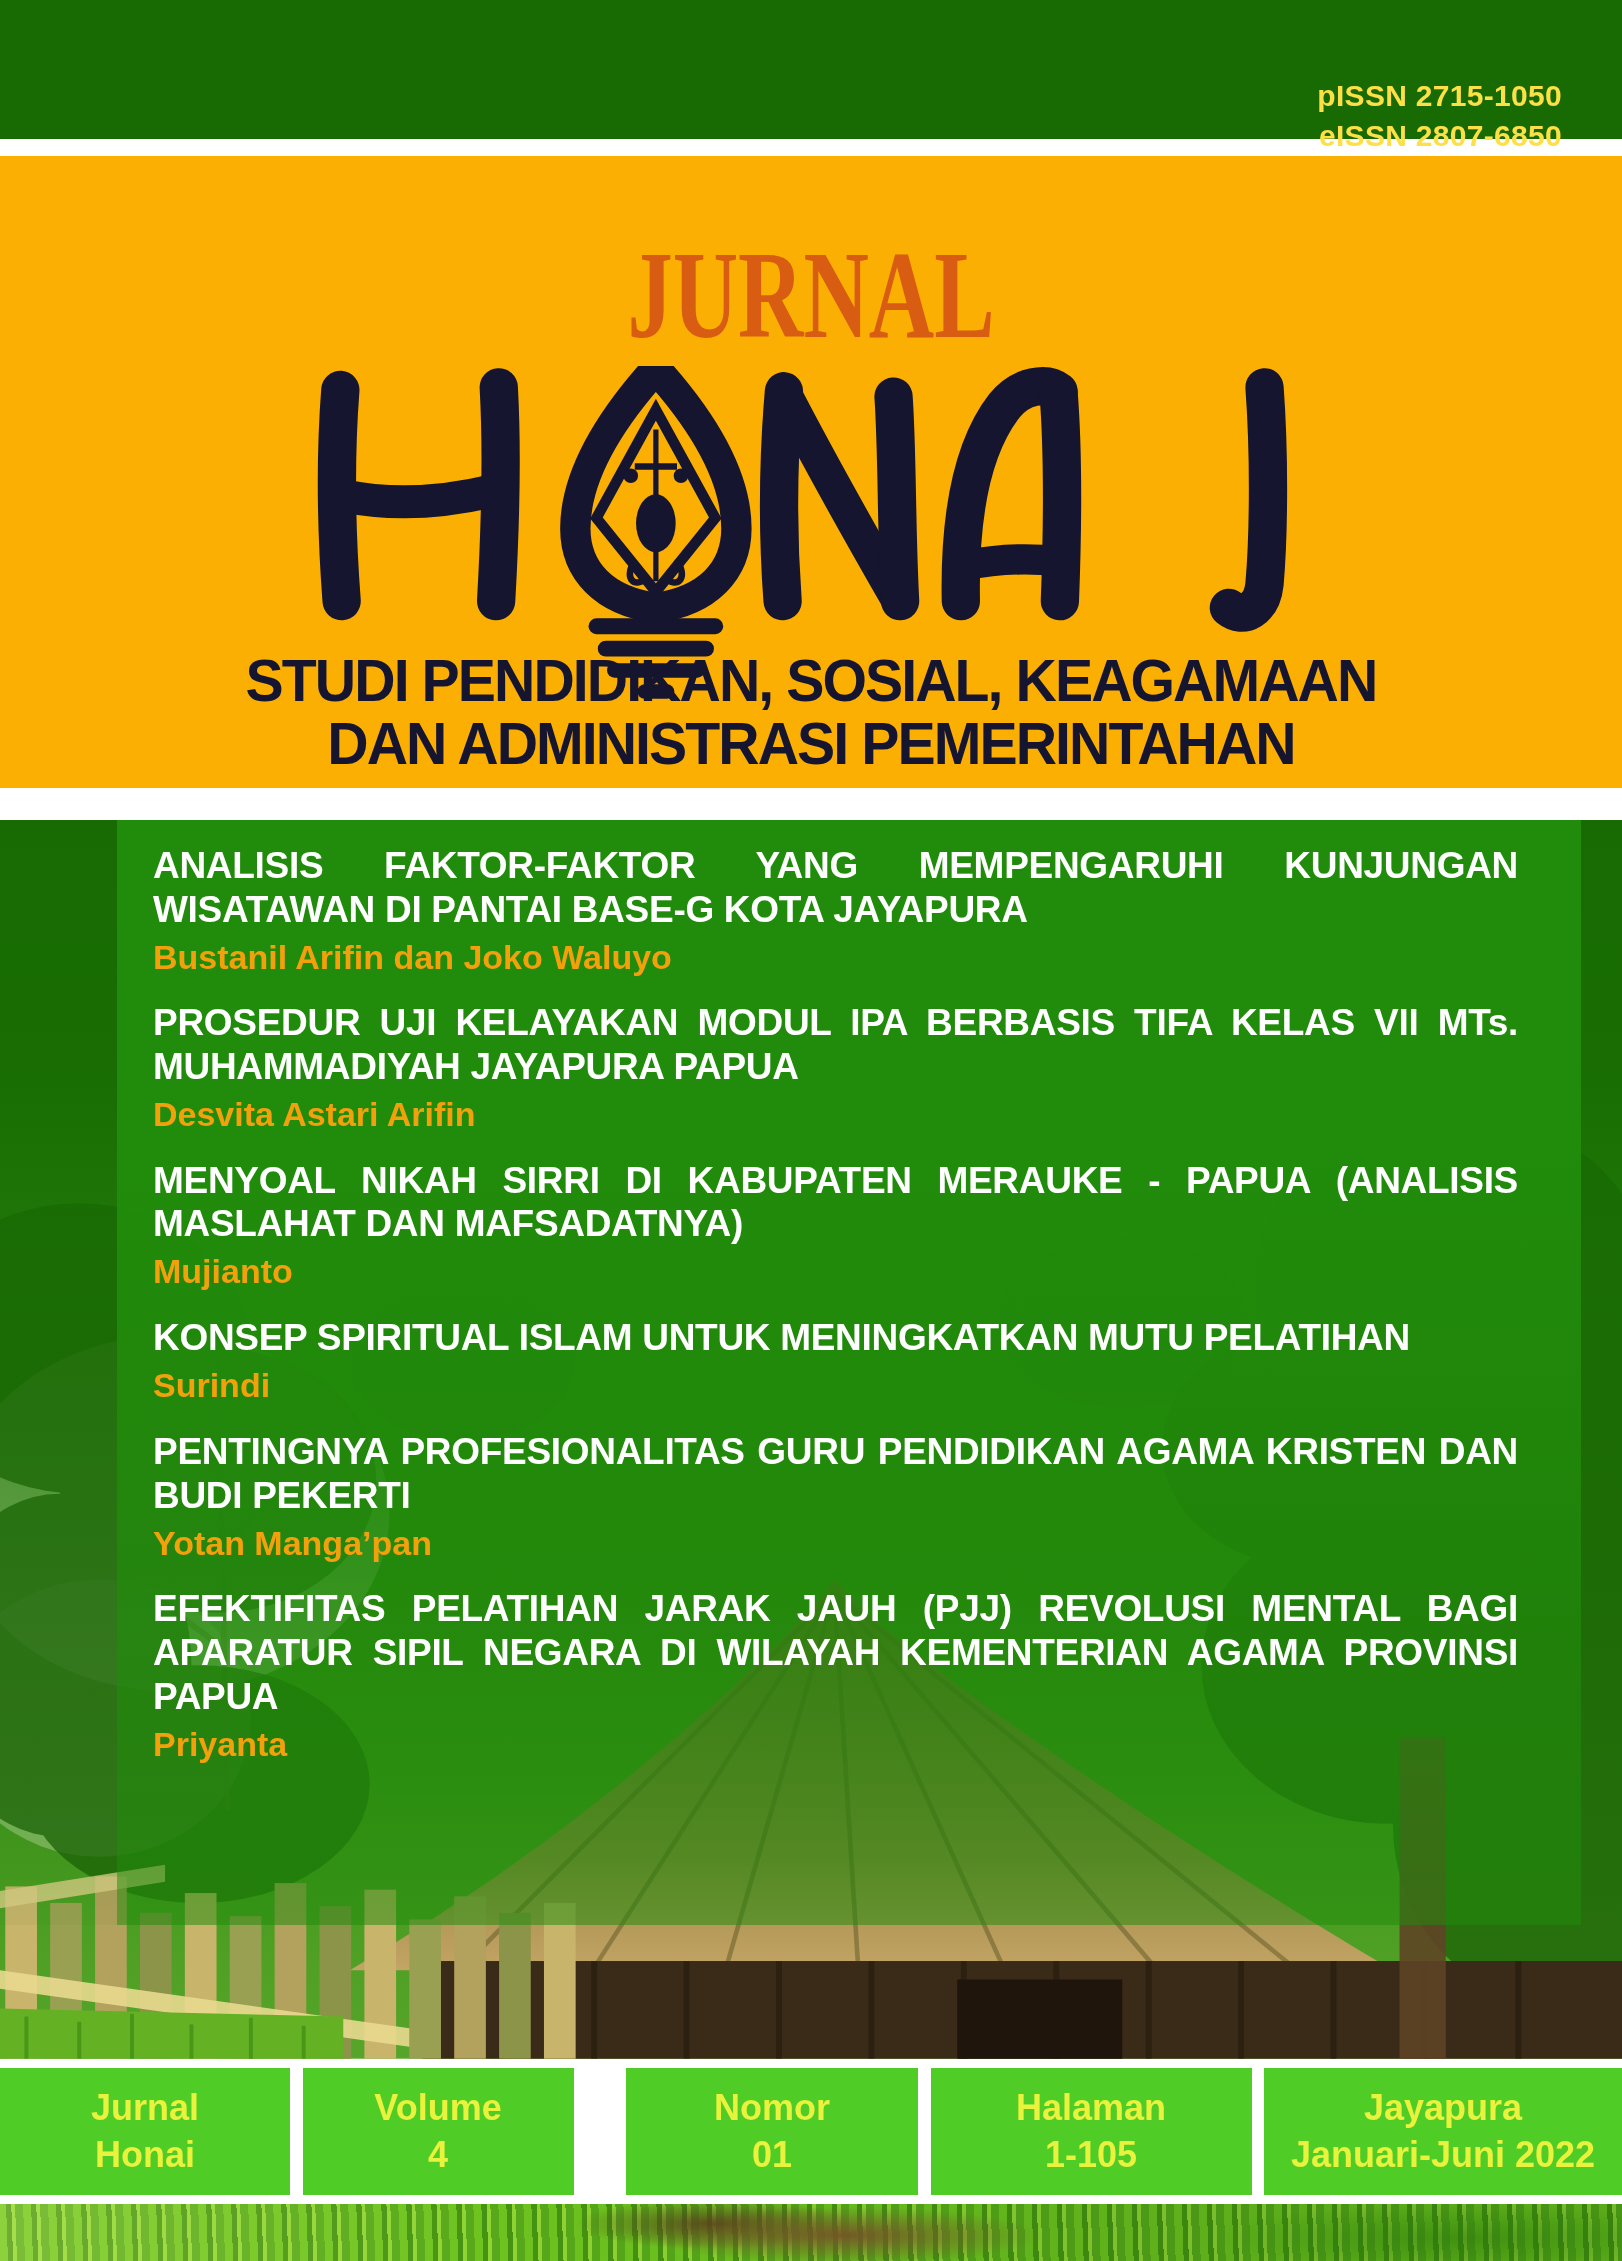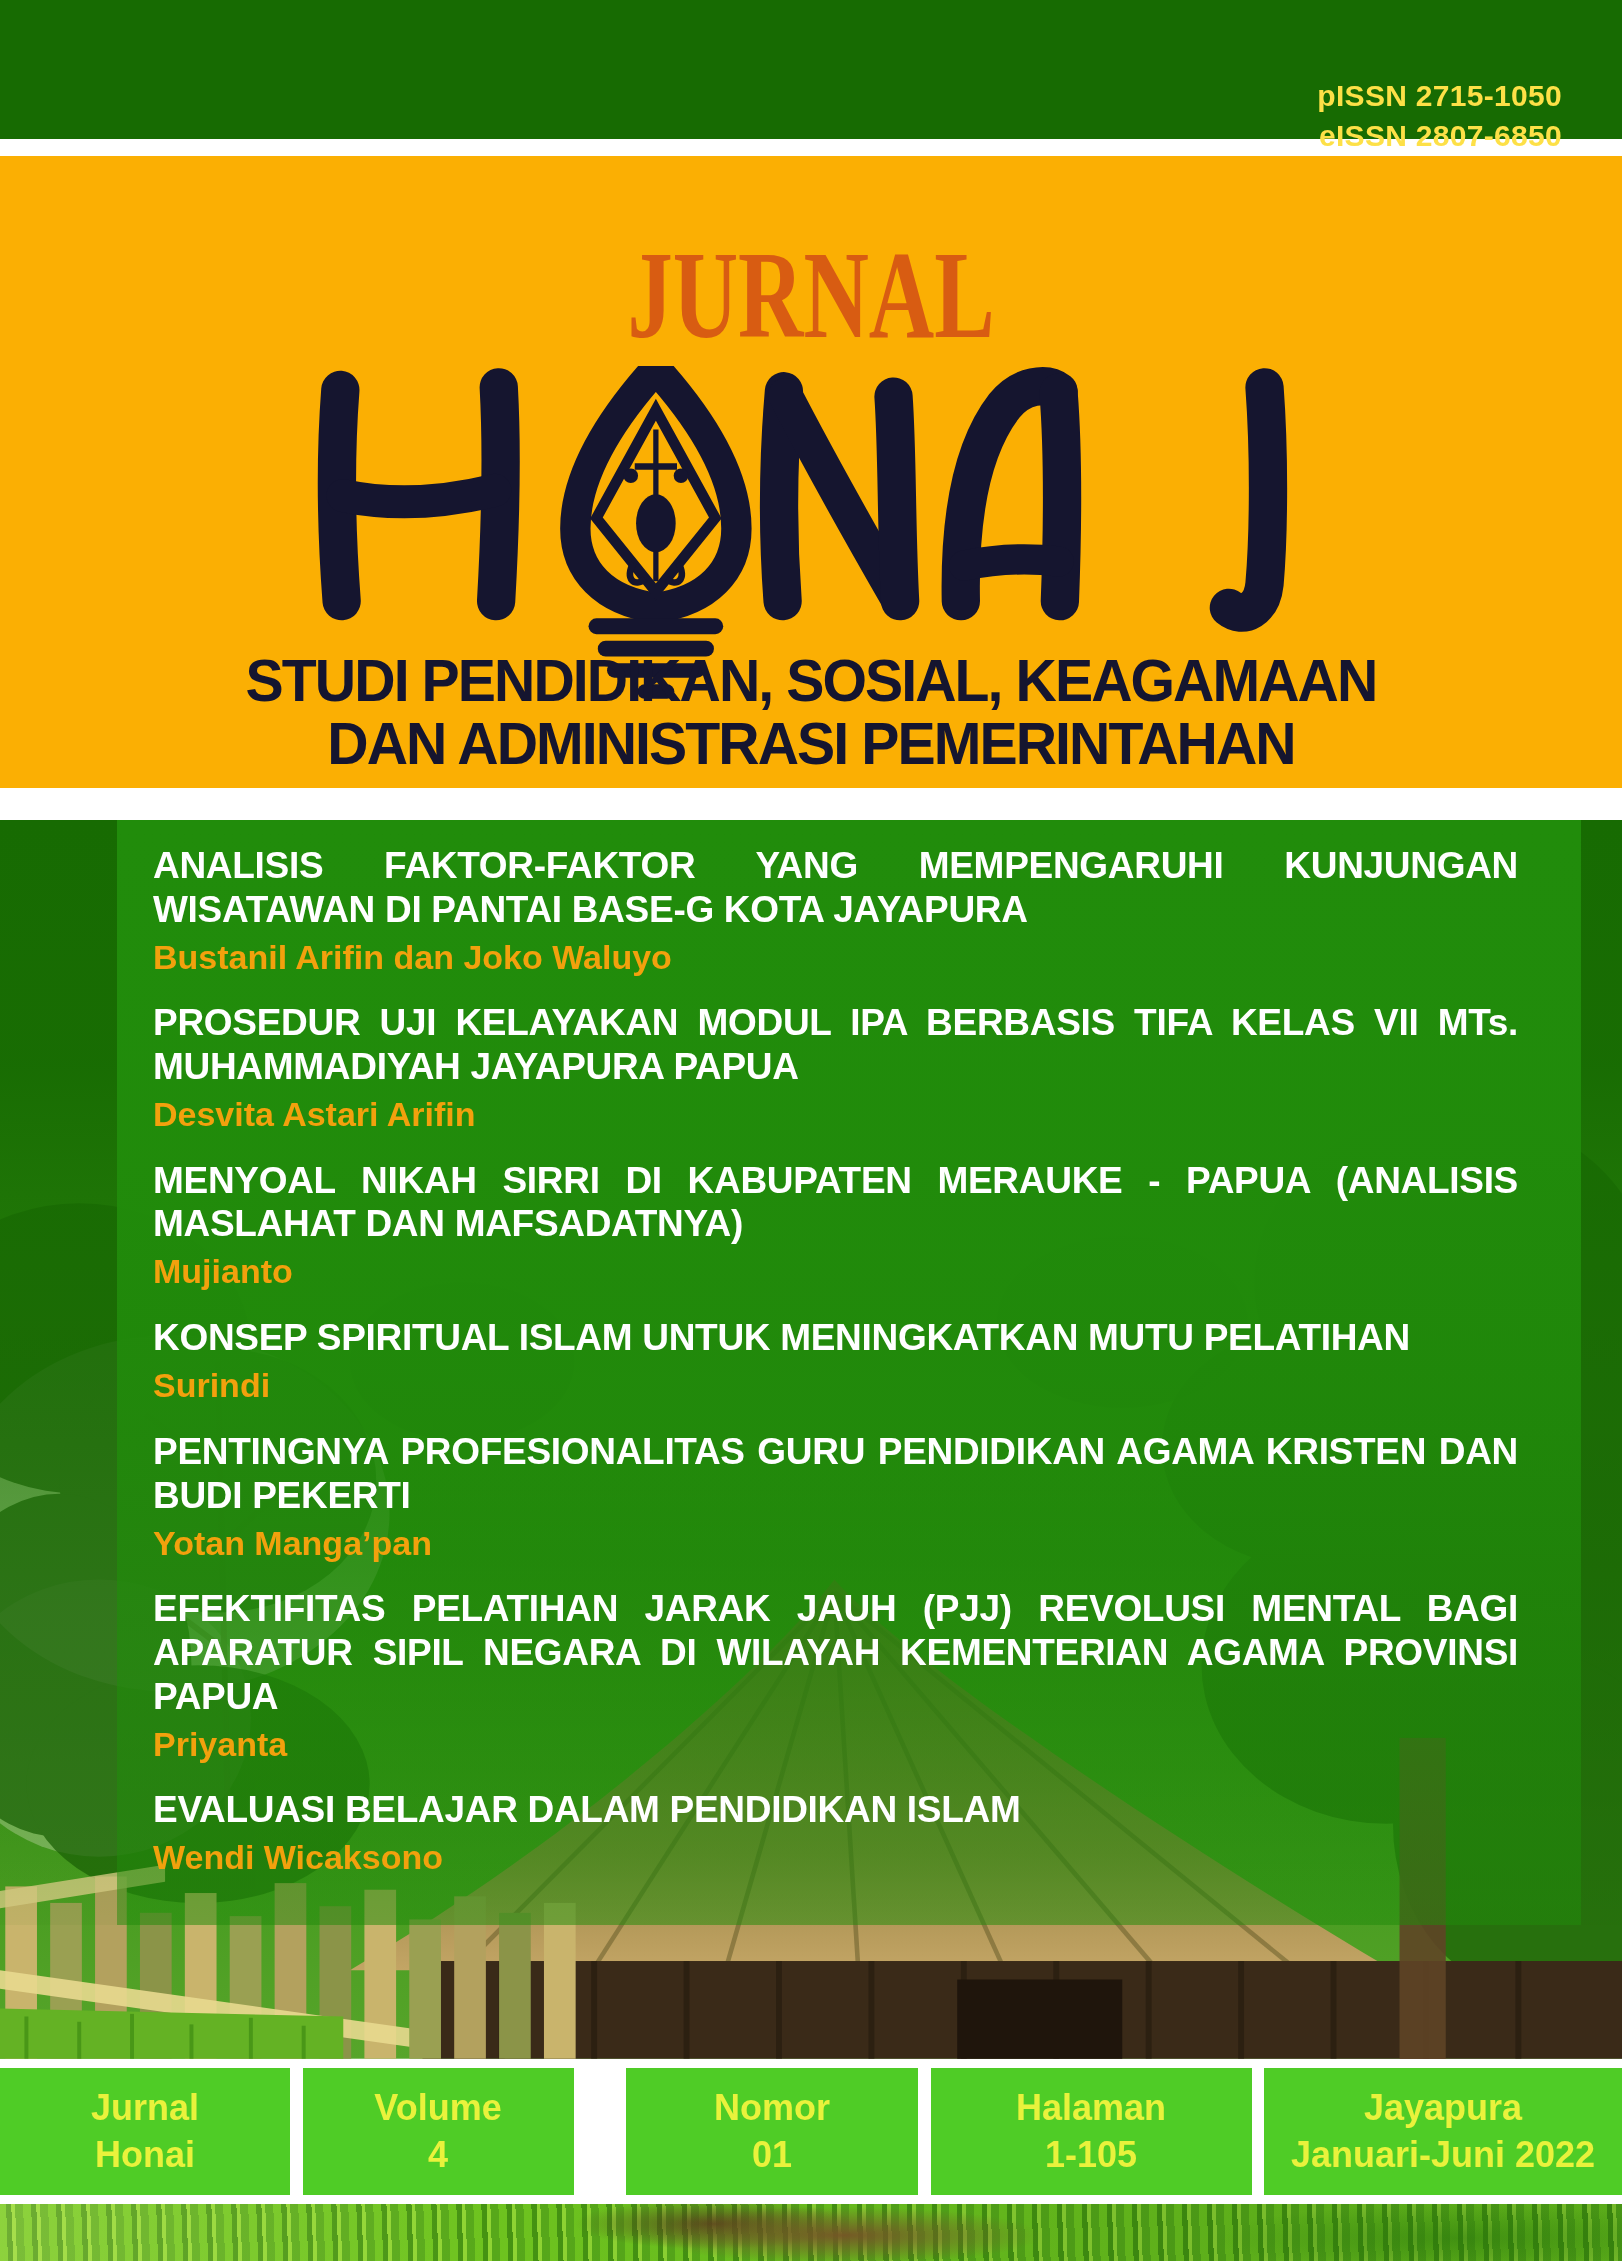--- a/index.html
+++ b/index.html
@@ -240,24 +240,20 @@
   <div class="article">
     <div class="a-title">PENTINGNYA PROFESIONALITAS GURU PENDIDIKAN AGAMA KRISTEN DAN BUDI PEKERTI</div>
     <div class="a-authors">Yotan Manga’pan</div>
   </div>
 
   <div class="article">
     <div class="a-title">EFEKTIFITAS PELATIHAN JARAK JAUH (PJJ) REVOLUSI MENTAL BAGI APARATUR SIPIL NEGARA DI WILAYAH KEMENTERIAN AGAMA PROVINSI PAPUA</div>
     <div class="a-authors">Priyanta</div>
   </div>
 
-  <div class="article">
-    <div class="a-title">EVALUASI BELAJAR DALAM PENDIDIKAN ISLAM</div>
-    <div class="a-authors">Wendi Wicaksono</div>
-  </div>
 </div>
     </div>
   </div>
 
   <div class="footer-row">
   <div class="fbox">
     <div>Jurnal</div>
     <div>Honai</div>
   </div>
 

